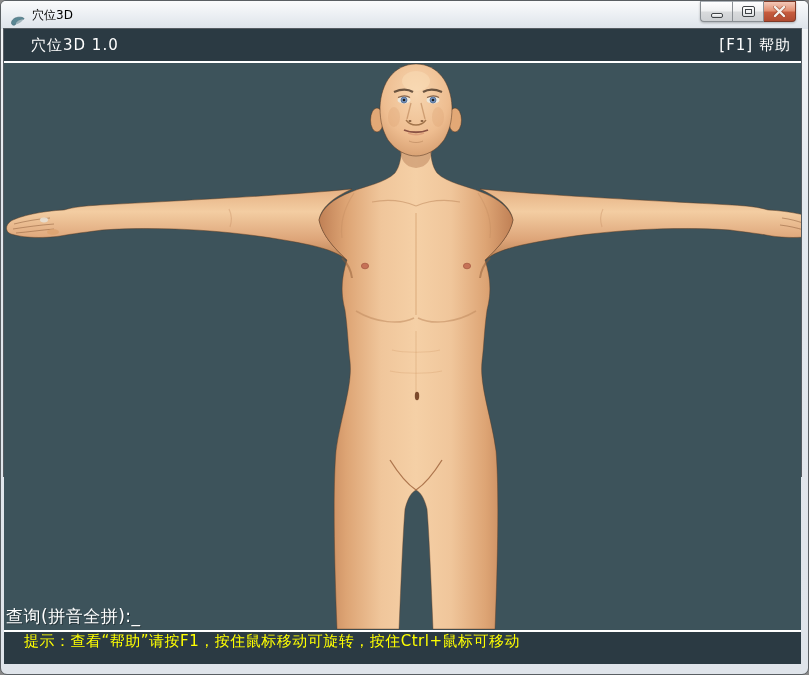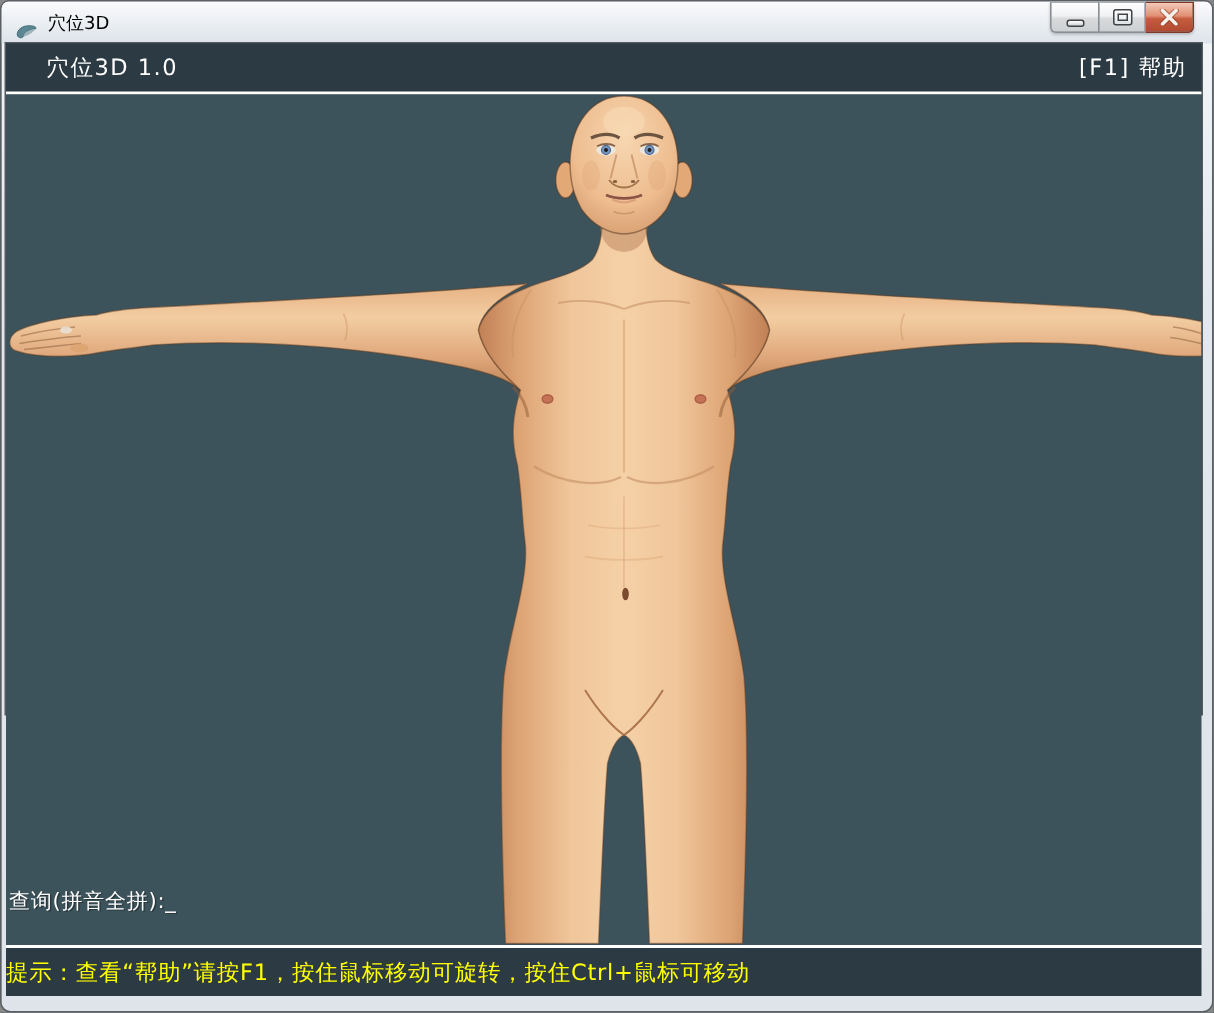--- a/index.html
+++ b/index.html
@@ -57,29 +57,29 @@
   }
   .sep-line{ height:2px; flex:0 0 2px; background:var(--separator); }
 
   .viewport{
     position:relative; flex:0 0 567px; height:567px;
     background:var(--viewport_bg); overflow:hidden; cursor:default;
   }
   .viewport svg.model{ position:absolute; left:0; top:0; }
 
   .query-line{
-    position:absolute; left:2px; bottom:20px;
-    color:var(--text_white); font-size:14px; letter-spacing:.5px;
+    position:absolute; left:2px; bottom:2px;
+    color:var(--text_white); font-size:17px; letter-spacing:.5px;
     text-shadow:1px 1px 0 rgba(0,0,0,.35);
   }
 
   .hint-bar{
     height:32px; flex:0 0 32px; background:var(--bar_bg);
     color:var(--hint_yellow); font-size:15px; letter-spacing:.5px;
-    display:flex; align-items:center; padding-left:0; white-space:nowrap;
+    display:flex; align-items:flex-start; padding-left:20px; white-space:nowrap;
   }
 </style>
 </head>
 <body>
 
 <div class="window">
 
   <div class="titlebar">
     <span class="app-icon">
       <svg width="16" height="16" viewBox="0 0 16 16">

